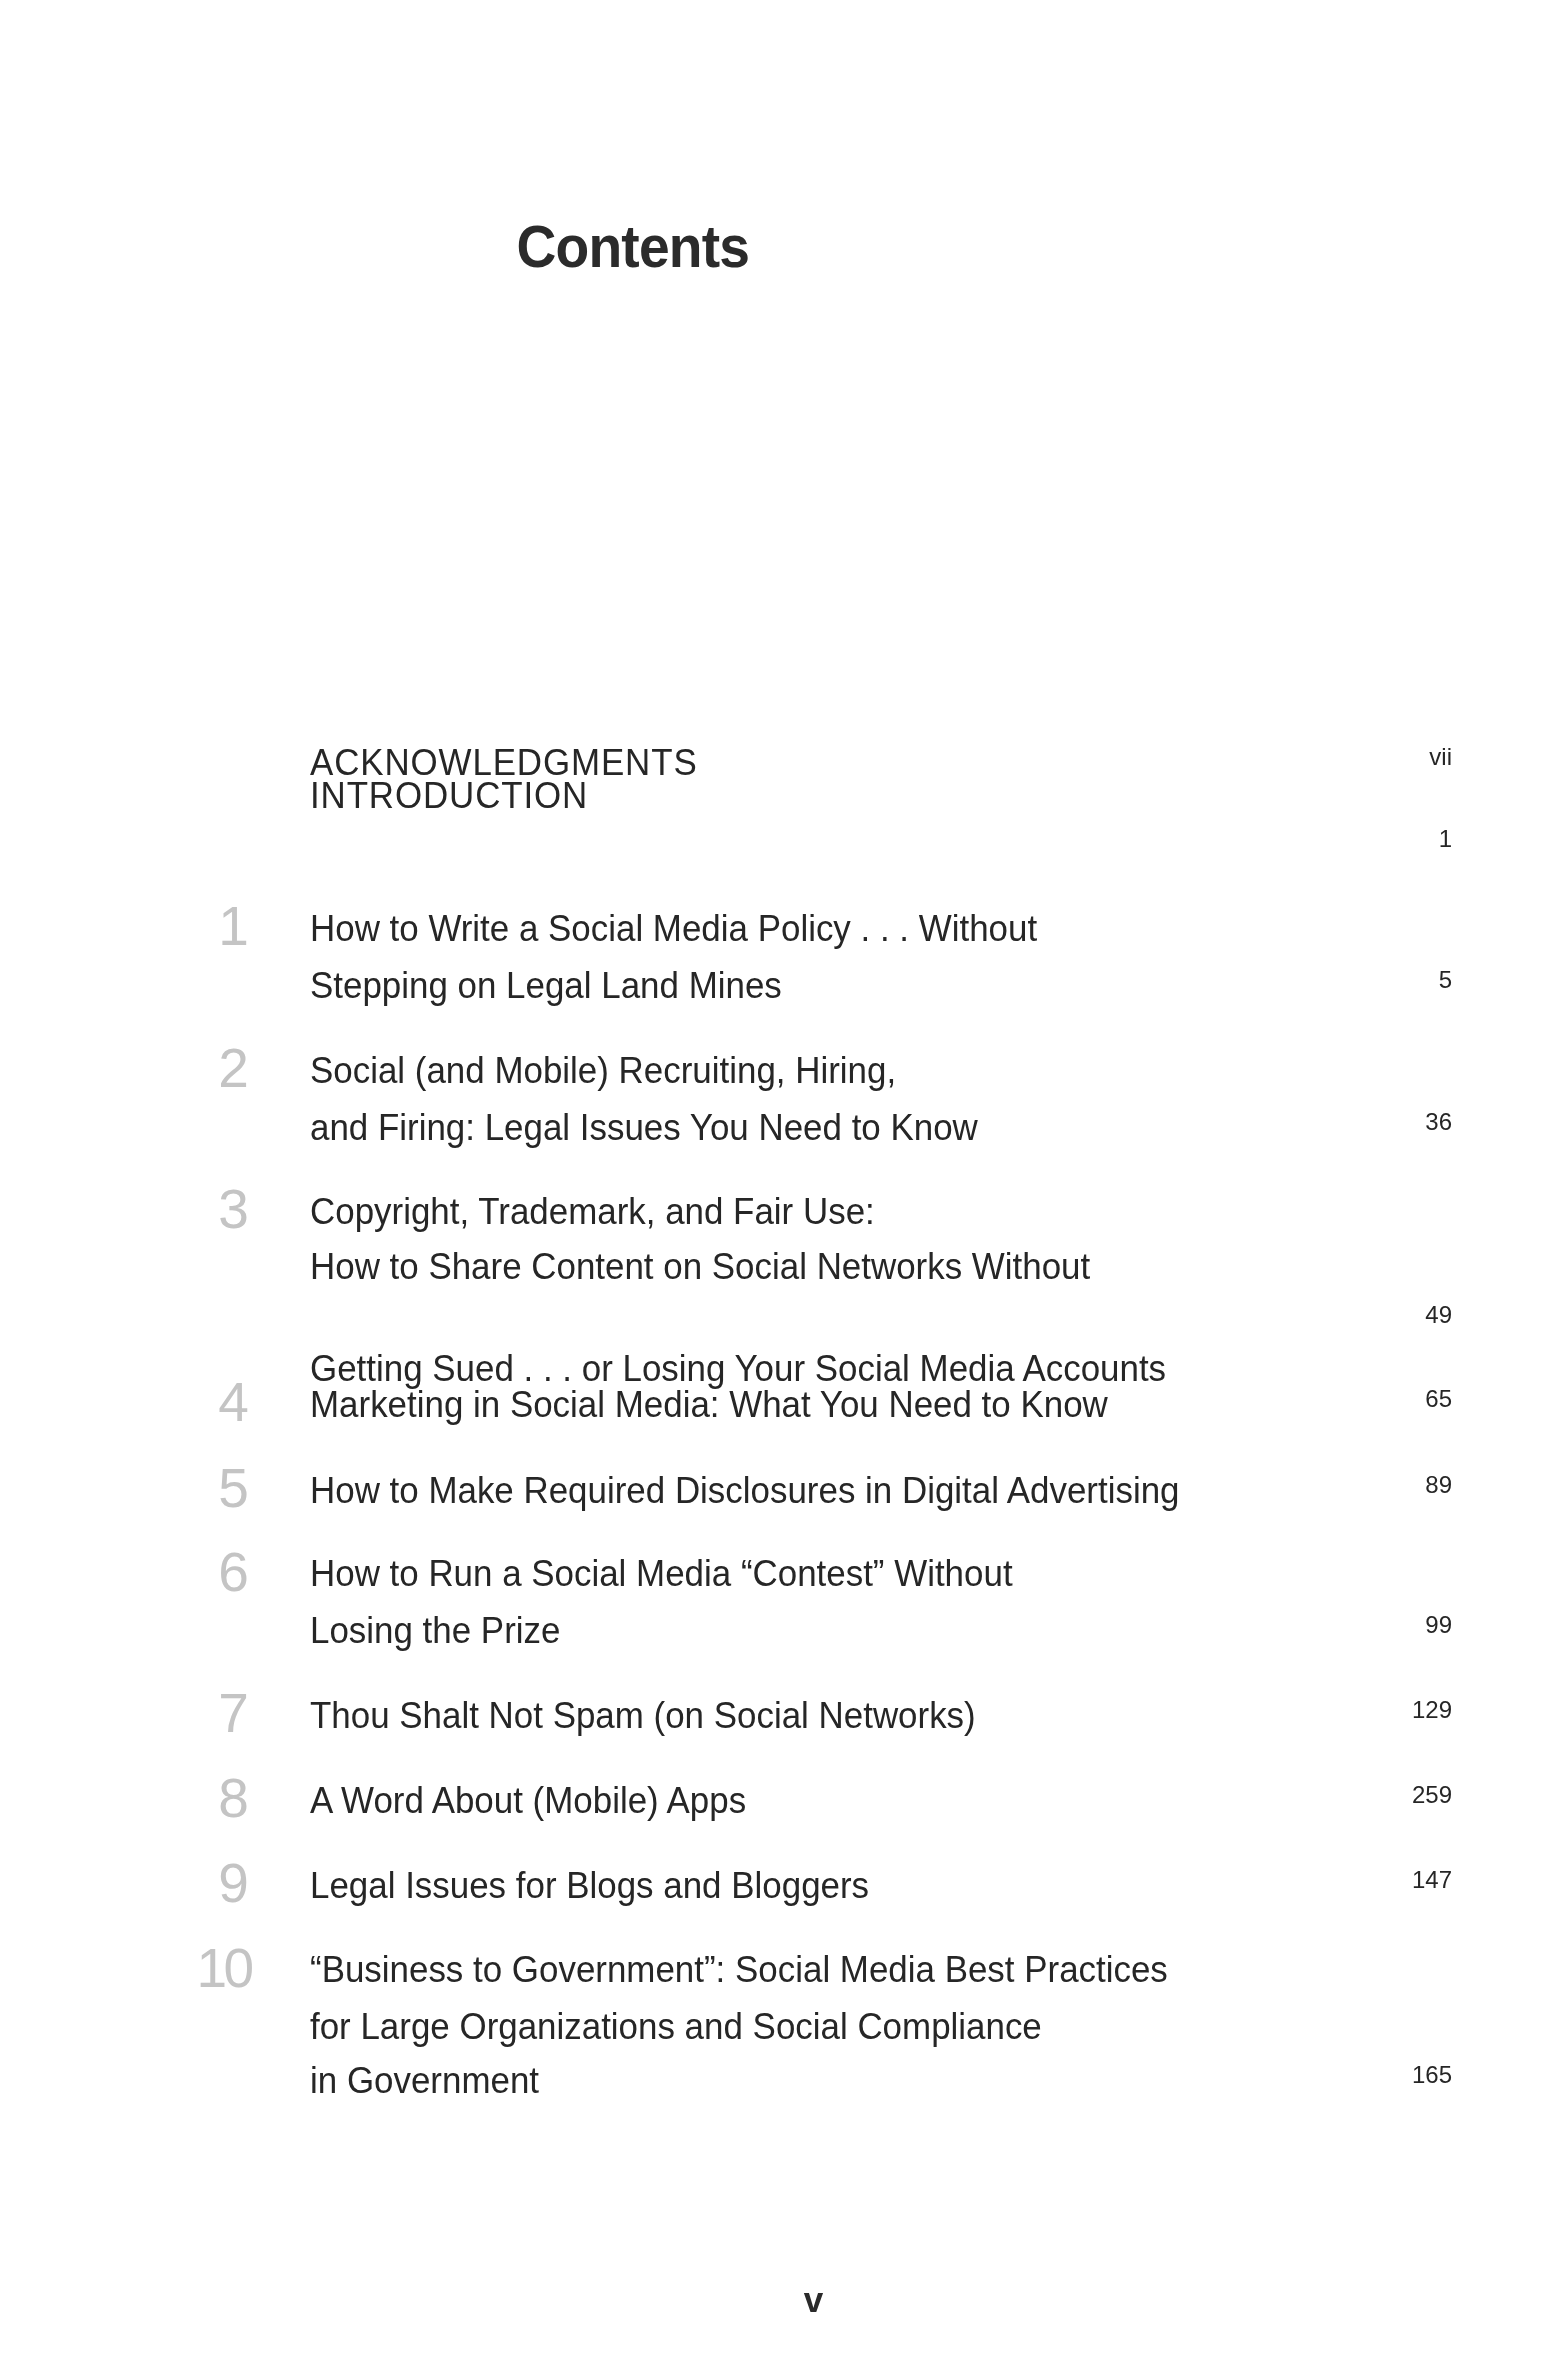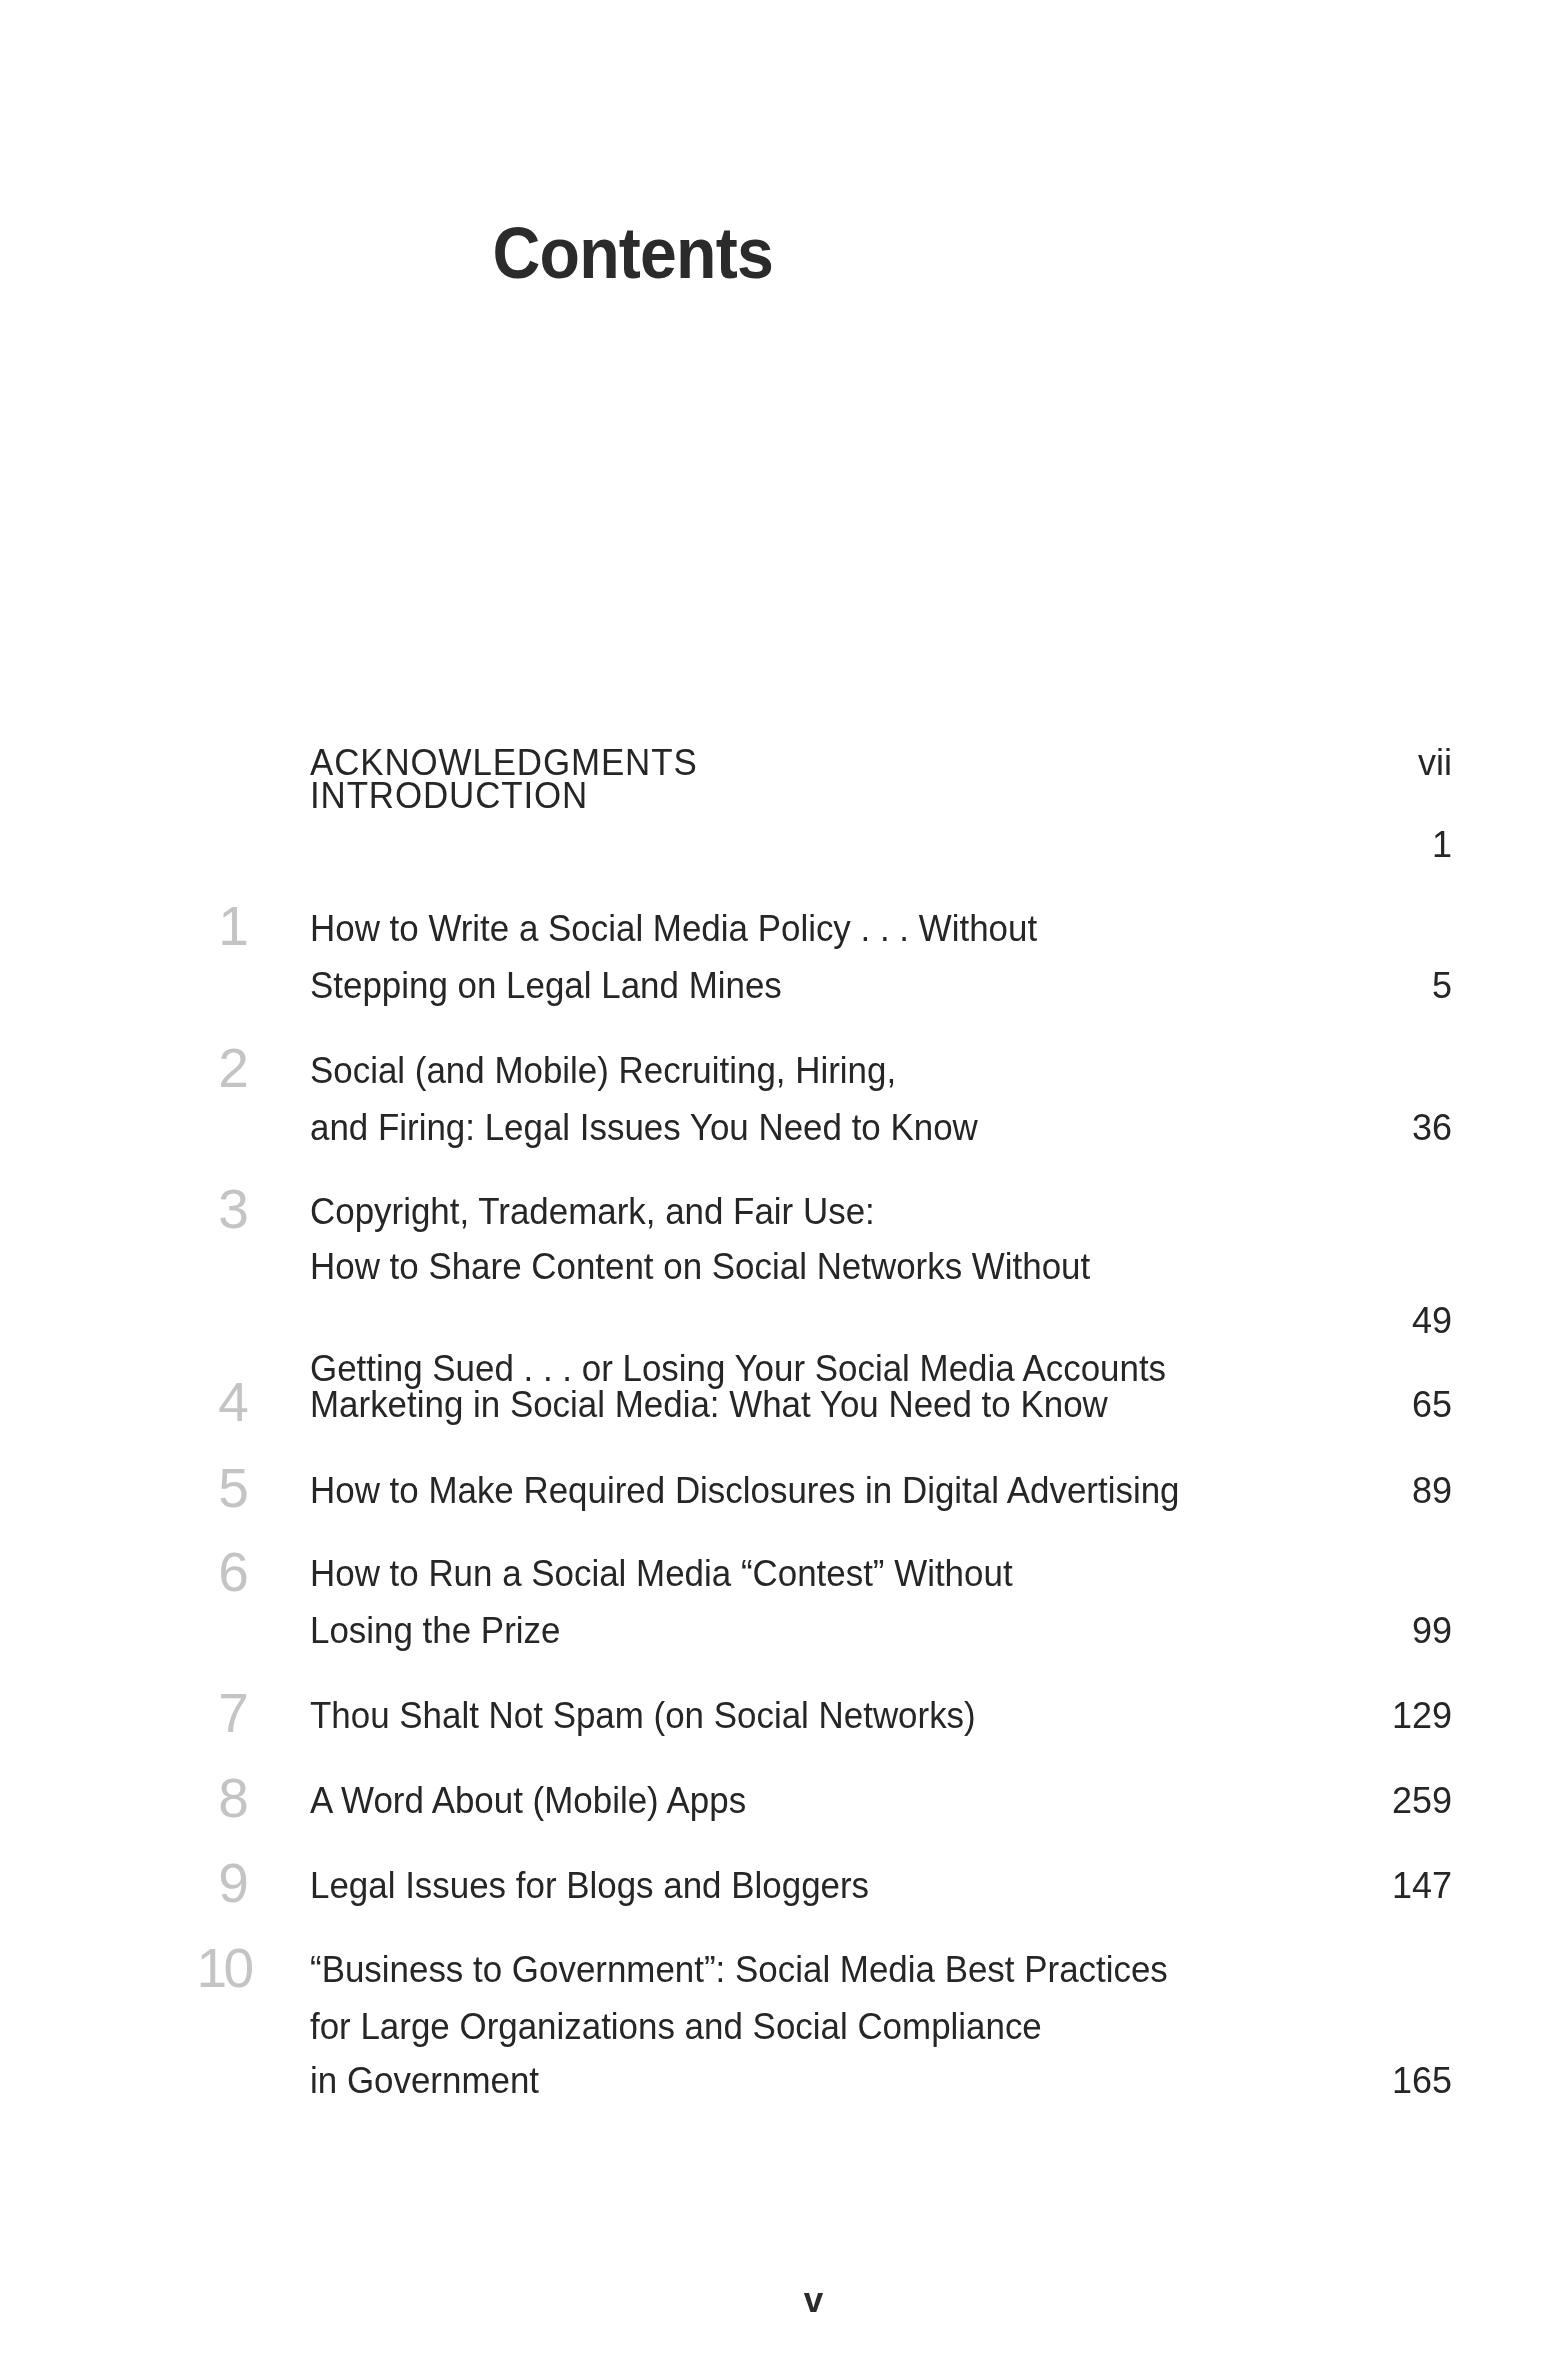--- a/index.html
+++ b/index.html
@@ -1,26 +1,26 @@
 <!DOCTYPE html>
 <html style="font-size:14.6px"><head>
 <meta charset="utf-8">
 <style>
   html, body { margin:0; padding:0; }
   body { width:1565px; height:2377px; background:#ffffff; position:relative; overflow:hidden;
          font-family:"Liberation Sans", sans-serif; color:#2a2a2a; }
   .title { position:absolute; left:0; width:1272px; top:217px; text-align:center;
-           font-size:72px; font-weight:bold; letter-spacing:-0.9px; color:#2b2b2b; line-height:1; padding-left:-9px; }
+           font-size:60px; font-weight:bold; letter-spacing:-0.9px; color:#2b2b2b; line-height:1; padding-left:-9px; }
   .title span { display:inline-block; transform:translateX(-3.6px) scaleX(0.92); }
   .toc { position:absolute; left:0; top:0; width:1565px; height:2377px; }
   .line { position:absolute; left:310px; font-size:36px; line-height:1; white-space:nowrap;
           color:#262626; transform-origin:left bottom; }
   .line span { display:inline-block; transform:scaleX(0.97); transform-origin:left center; }
   .upper { letter-spacing:0.9px; }
-  .page { position:absolute; right:113px; font-size:36px; line-height:1; color:#262626; text-align:right; white-space:nowrap; }
+  .page { position:absolute; right:113px; font-size:24px; line-height:1; color:#262626; text-align:right; white-space:nowrap; }
   .chnum { position:absolute; width:55px; left:206px; text-align:center; font-size:55px; line-height:1;
            color:#c4c4c4; font-weight:normal; }
   .chnum.two { left:196px; letter-spacing:-3.6px; }
   .footer { position:absolute; left:0; width:1565px; text-align:center; top:2282px; font-size:35px;
             font-weight:bold; color:#2a2a2a; line-height:1; padding-left:62px; box-sizing:border-box; }
 </style>
 </head>
 <body>
 
 <div class="title"><span>Contents</span></div>

